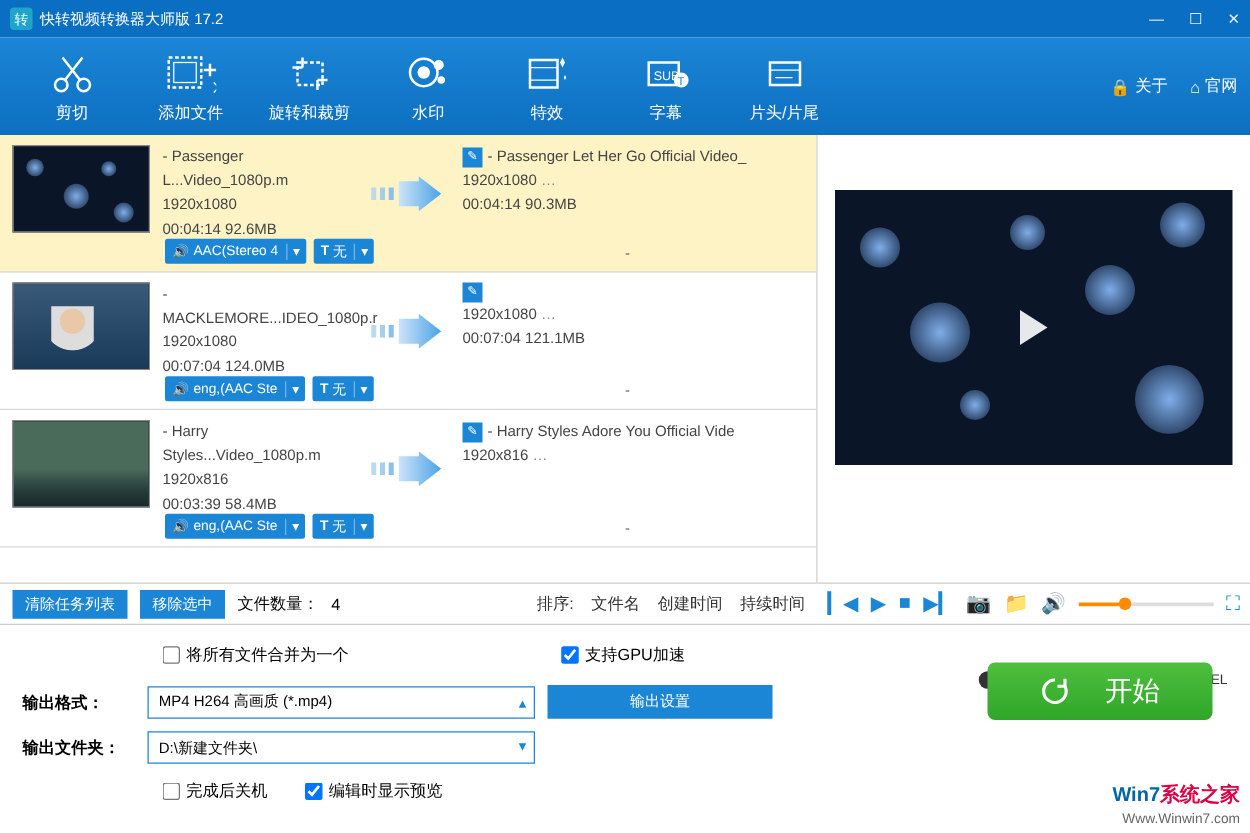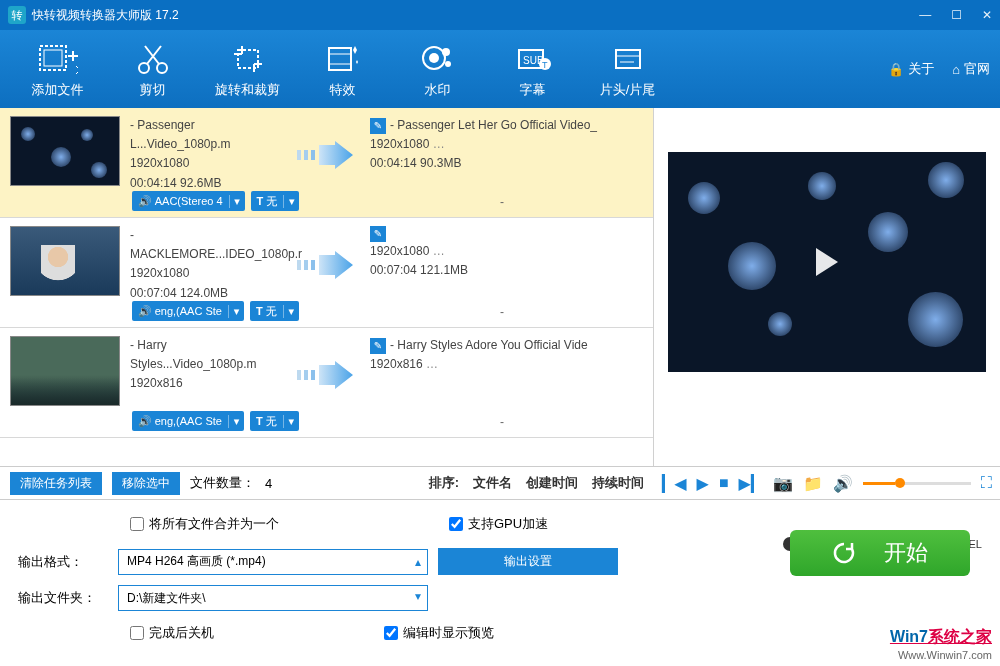--- a/index.html
+++ b/index.html
@@ -33,46 +33,46 @@
 .pillbtn .pdrop { width: 16px; border-left: 1px solid rgba(255,255,255,0.4); text-align: center; }
 .row .dash { position: absolute; bottom: 8px; left: 500px; color: #666; font-size: 12px; }
 
 .preview { flex: 1; padding: 14px; }
 .preview .screen { width: 318px; height: 220px; background: #0a1628; position: relative; overflow: hidden; margin-top: 30px; }
 .preview .playbtn { position: absolute; left: 50%; top: 50%; transform: translate(-50%,-50%); width: 0; height: 0; border-left: 22px solid rgba(255,255,255,0.9); border-top: 14px solid transparent; border-bottom: 14px solid transparent; cursor: pointer; }
 
 .listctrl { height: 34px; border-top: 1px solid #ccc; border-bottom: 1px solid #ccc; display: flex; align-items: center; padding: 0 10px; font-size: 13px; gap: 10px; }
 .bluebtn { background: #1b85d6; color: #fff; padding: 3px 10px; font-size: 12px; cursor: pointer; border: none; }
 .listctrl .sorts { margin-left: auto; display: flex; gap: 14px; color: #333; }
-.listctrl .sorts span { cursor: pointer; font-weight: bold; }
+.listctrl .sorts span { cursor: pointer; }
 
 .playerctrl { height: 34px; display: flex; align-items: center; padding: 0 8px; gap: 10px; }
 .playerctrl .pcicon { color: #1b85d6; cursor: pointer; font-size: 16px; }
 .playerctrl .volslider { flex: 1; height: 3px; background: linear-gradient(to right, #ff8a00 30%, #ddd 30%); position: relative; }
 .playerctrl .volslider .knob { position: absolute; left: 30%; top: -4px; width: 10px; height: 10px; background: #ff8a00; border-radius: 50%; }
 
 .bottom { padding: 12px 18px; font-size: 13px; }
 .optrow { display: flex; align-items: center; gap: 30px; margin-bottom: 12px; height: 24px; }
 .optrow label { display: flex; align-items: center; gap: 5px; cursor: pointer; }
 .optrow input[type=checkbox] { width: 14px; height: 14px; }
 .encoders { margin-left: auto; display: flex; gap: 10px; margin-top: 39px; }
 .encbadge { display: flex; align-items: center; gap: 4px; font-size: 11px; color: #333; }
 .encbadge .chip { width: 22px; height: 14px; border-radius: 7px; }
 
 .formrow { display: flex; align-items: center; margin-bottom: 10px; gap: 10px; }
-.formrow .flabel { width: 90px; }
+.formrow .flabel { width: 90px; font-weight: bold; }
 .formrow .combo { width: 310px; height: 26px; border: 1px solid #1b85d6; display: flex; align-items: center; padding: 0 8px; background: #fff; position: relative; cursor: pointer; font-size: 12px; }
 .formrow .combo .arrowup { position: absolute; right: 6px; color: #1b85d6; }
 .formrow .fbtns { display: flex; gap: 6px; }
 .fbtn { background: #1b85d6; color: #fff; padding: 5px 18px; font-size: 12px; cursor: pointer; border: none; }
 
 .startbtn { position: absolute; right: 30px; bottom: 90px; width: 180px; height: 46px; background: linear-gradient(#4fbf3e,#2fa62a); color: #fff; border-radius: 6px; display: flex; align-items: center; justify-content: center; gap: 28px; font-size: 22px; cursor: pointer; }
 
 .watermark { position: absolute; right: 8px; bottom: 4px; font-size: 11px; text-align: right; line-height: 1.3; }
-.watermark .wm1 { color: #d04; font-weight: bold; font-size: 16px; text-decoration: underline; }
+.watermark .wm1 { color: #d04; font-weight: bold; font-size: 16px; }
 .watermark .wm1 b { color: #06a; }
 .watermark .wm2 { color: #666; }
 
 .bokeh { position: absolute; border-radius: 50%; background: radial-gradient(circle, rgba(140,190,255,0.9), rgba(60,120,220,0.1)); }
 svg { display: block; }
 </style>
 </head>
 <body>
 
 <div class="titlebar">
@@ -81,69 +81,69 @@
   <div class="wincontrols">
     <span>—</span>
     <span>☐</span>
     <span>✕</span>
   </div>
 </div>
 
 <div class="toolbar">
   <div class="tbitem">
     <div class="tbicon">
+      <svg width="36" height="34">
+          <circle cx="9" cy="26" r="5" fill="none" stroke="#fff" stroke-width="2"></circle>
+          <circle cx="27" cy="26" r="5" fill="none" stroke="#fff" stroke-width="2"></circle>
+          <path d="M12 22 L26 4 M24 22 L10 4" stroke="#fff" stroke-width="2"></path>
+        </svg>
+    </div>
+    <div class="tblabel">剪切</div>
+  </div>
+  <div class="tbitem">
+    <div class="tbicon">
       <svg width="40" height="34">
           <rect x="2" y="4" width="26" height="24" fill="none" stroke="#fff" stroke-width="2" stroke-dasharray="3,2"></rect>
           <rect x="6" y="8" width="18" height="16" fill="none" stroke="#fff"></rect>
           <path d="M30 14 h10 M35 9 v10" stroke="#fff" stroke-width="2"></path>
           <path d="M38 24 l4 4 l-4 4" fill="none" stroke="#fff"></path>
         </svg>
     </div>
     <div class="tblabel">添加文件</div>
   </div>
   <div class="tbitem">
     <div class="tbicon">
       <svg width="36" height="34">
-          <circle cx="9" cy="26" r="5" fill="none" stroke="#fff" stroke-width="2"></circle>
-          <circle cx="27" cy="26" r="5" fill="none" stroke="#fff" stroke-width="2"></circle>
-          <path d="M12 22 L26 4 M24 22 L10 4" stroke="#fff" stroke-width="2"></path>
-        </svg>
-    </div>
-    <div class="tblabel">剪切</div>
-  </div>
-  <div class="tbitem">
-    <div class="tbicon">
-      <svg width="36" height="34">
           <rect x="8" y="8" width="20" height="18" fill="none" stroke="#fff" stroke-width="2" stroke-dasharray="3,2"></rect>
           <path d="M4 12 h8 M12 4 v8 M32 22 h-8 M24 30 v-8" stroke="#fff" stroke-width="2"></path>
         </svg>
     </div>
     <div class="tblabel">旋转和裁剪</div>
+  </div>
+  <div class="tbitem">
+    <div class="tbicon">
+      <svg width="36" height="34">
+          <circle cx="14" cy="16" r="11" fill="none" stroke="#fff" stroke-width="2"></circle>
+          <circle cx="14" cy="16" r="5" fill="#fff"></circle>
+          <circle cx="26" cy="10" r="4" fill="#fff"></circle>
+          <circle cx="28" cy="22" r="3" fill="#fff"></circle>
+        </svg>
+    </div>
+    <div class="tblabel">水印</div>
   </div>
   <div class="tbitem">
     <div class="tbicon">
       <svg width="36" height="34">
           <rect x="4" y="6" width="22" height="22" fill="none" stroke="#fff" stroke-width="2"></rect>
           <line x1="4" y1="12" x2="26" y2="12" stroke="#fff"></line>
           <line x1="4" y1="22" x2="26" y2="22" stroke="#fff"></line>
           <path d="M30 4 l2 4 l-2 4 l-2 -4z M32 18 l1 2 l-1 2 l-1 -2z" fill="#fff"></path>
         </svg>
     </div>
     <div class="tblabel">特效</div>
-  </div>
-  <div class="tbitem">
-    <div class="tbicon">
-      <svg width="36" height="34">
-          <circle cx="14" cy="16" r="11" fill="none" stroke="#fff" stroke-width="2"></circle>
-          <circle cx="14" cy="16" r="5" fill="#fff"></circle>
-          <circle cx="26" cy="10" r="4" fill="#fff"></circle>
-          <circle cx="28" cy="22" r="3" fill="#fff"></circle>
-        </svg>
-    </div>
-    <div class="tblabel">水印</div>
   </div>
   <div class="tbitem">
     <div class="tbicon">
       <svg width="36" height="34">
           <rect x="4" y="8" width="24" height="18" fill="none" stroke="#fff" stroke-width="2"></rect>
           <text x="8" y="22" fill="#fff" font-size="10">SUB</text>
           <circle cx="30" cy="22" r="6" fill="#fff"></circle>
           <text x="27" y="26" fill="#1b85d6" font-size="9">T</text>
         </svg>
     </div>
@@ -275,20 +275,21 @@
         <div class="dash">-</div>
       </div>
       <div class="row">
         <div class="thumb">
           <div style="position:absolute;inset:0;background:linear-gradient(#4a6a5a 60%,#2a4a4a)"></div>
           <div style="position:absolute;left:0;bottom:0;width:100%;height:30px;background:linear-gradient(transparent,#1a2a2a)"></div>
         </div>
         <div class="srcinfo">
           <div>- Harry Styles...Video_1080p.m</div>
           <div>1920x816</div>
+          <div><span>00:03:39</span>  <span>58.4MB</span></div>
         </div>
         <div class="arrow">
           <svg width="60" height="28">
             <defs>
               <linearGradient id="g2">
                 <stop offset="0" stop-color="#cde4f7"></stop>
                 <stop offset="1" stop-color="#4aa3e8"></stop>
               </linearGradient>
             </defs>
             <rect x="2" y="9" width="4" height="10" fill="#bdd9ef"></rect>
@@ -405,21 +406,21 @@
     <div class="combo">
       <span>D:\新建文件夹\</span>
       <span class="arrowup" style="transform:rotate(180deg)">▴</span>
     </div>
   </div>
   <div class="optrow" style="padding-left:112px">
     <label>
       <input type="checkbox" style="">
       <span>完成后关机</span>
     </label>
-    <label style="margin-left:140px">
+    <label style="">
       <input type="checkbox" checked="" style="">
       <span>编辑时显示预览</span>
     </label>
   </div>
 </div>
 
 <div class="startbtn">
   <svg width="24" height="24">
       <path d="M12 3 a9 9 0 1 0 8 5 M20 2 v6 h-6" fill="none" stroke="#fff" stroke-width="2.5"></path>
     </svg>

